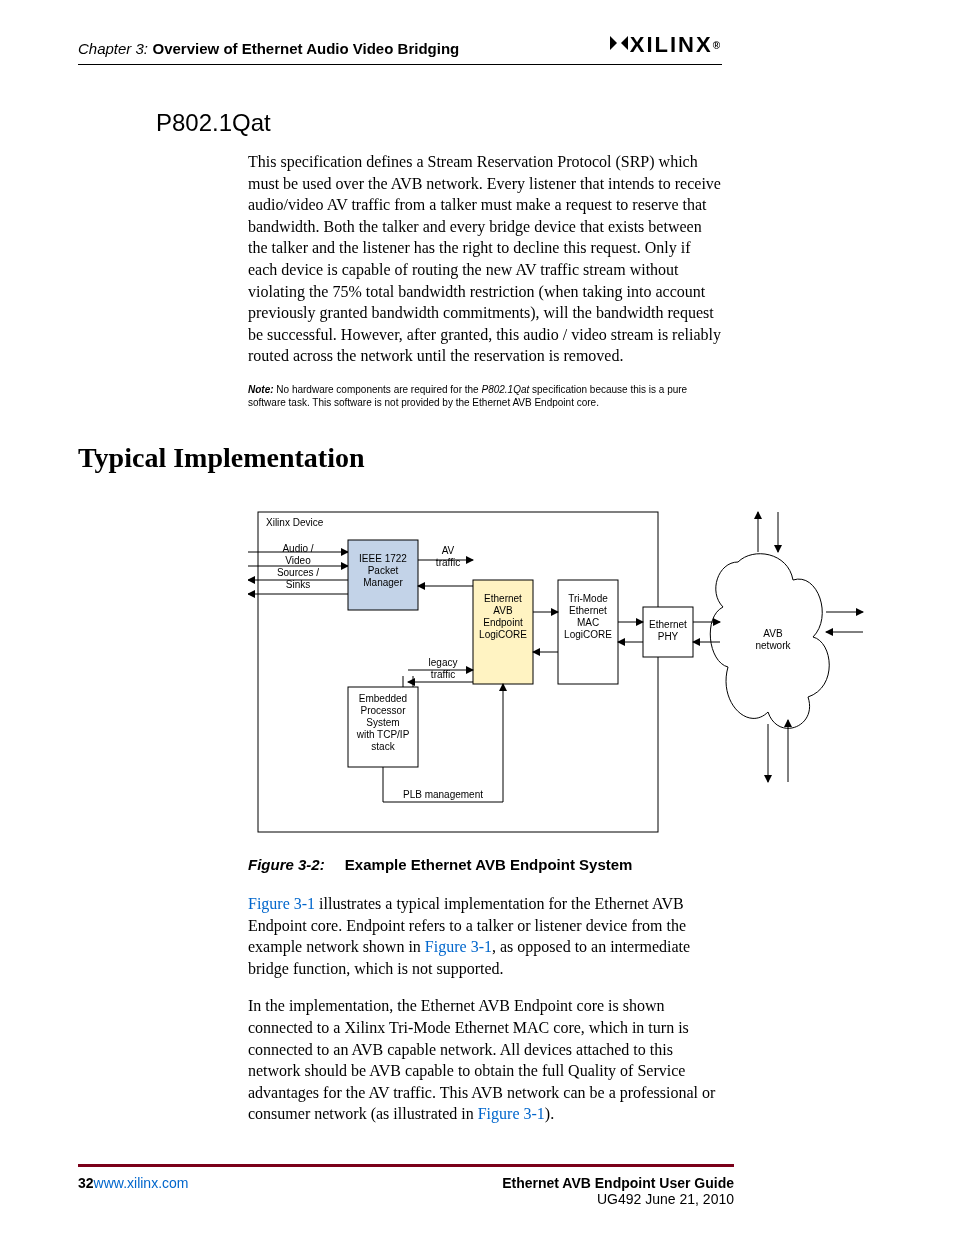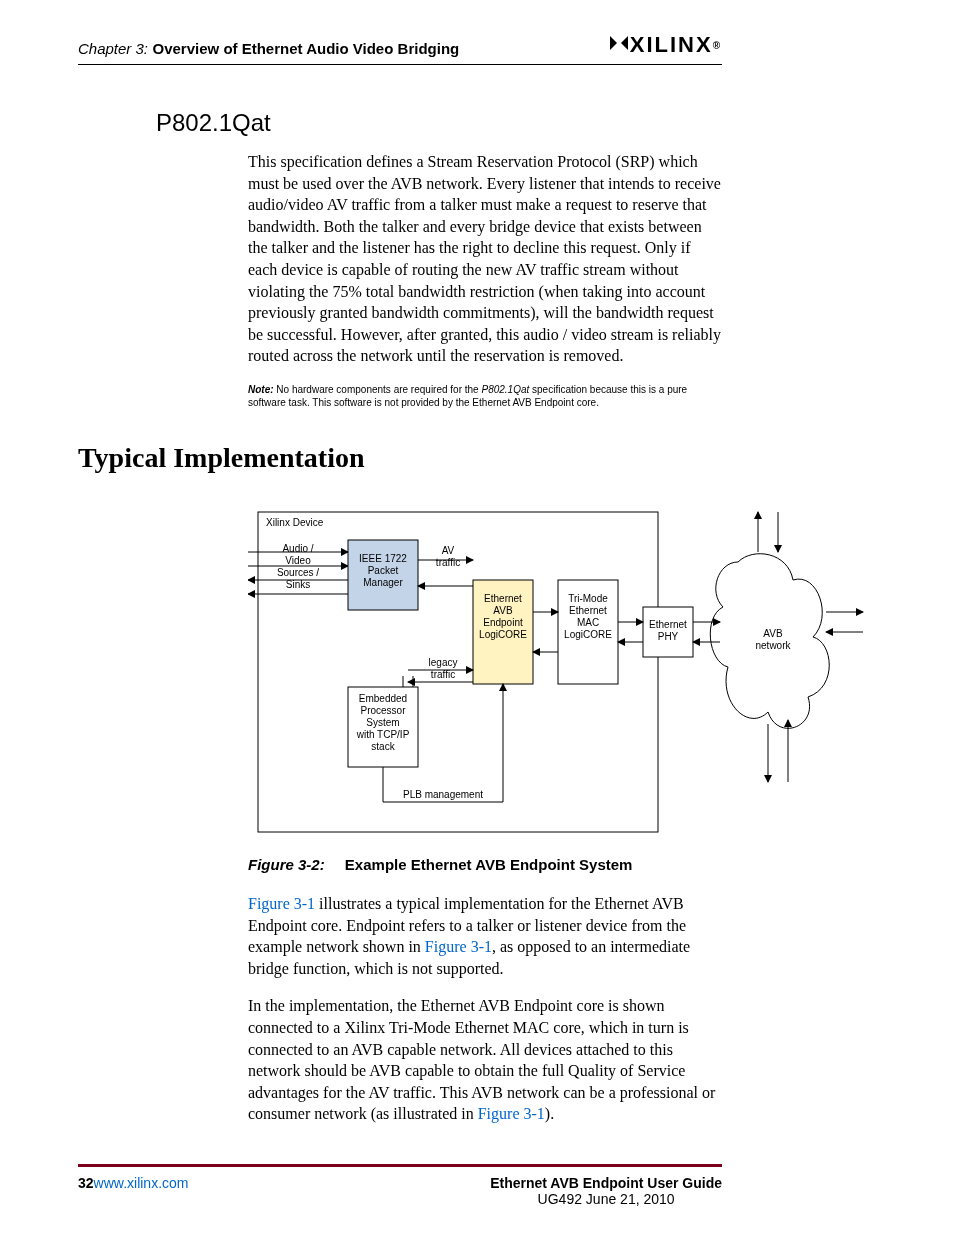--- a/index.html
+++ b/index.html
@@ -74,37 +74,37 @@
     font-size: 15px;
     text-align: left;
     margin: 14px 0 20px 0;
   }
   .figure-caption .fig-label { font-style: italic; font-weight: bold; margin-right: 16px; }
   .figure-caption .fig-title { font-weight: bold; }
   .link { color: #0066cc; }
   .footer {
     position: absolute;
     left: 78px;
-    right: 78px;
+    right: 66px;
     bottom: 28px;
   }
   .footer-rule {
     border: none;
     border-top: 3px solid #7a0019;
     margin: 0 0 8px 0;
   }
   .footer-row {
     display: flex;
     justify-content: space-between;
     font-family: Arial, Helvetica, sans-serif;
     font-size: 14px;
   }
   .footer-page { font-weight: bold; }
   .footer-link { color: #0066cc; text-align: left; flex: 1; }
-  .footer-right { text-align: center; }
+  .footer-right { text-align: right; }
   .footer-right .guide-title { font-weight: bold; }
   svg text {
     font-family: Arial, Helvetica, sans-serif;
   }
 </style>
 </head>
 <body>
 
 <div class="page">
 

